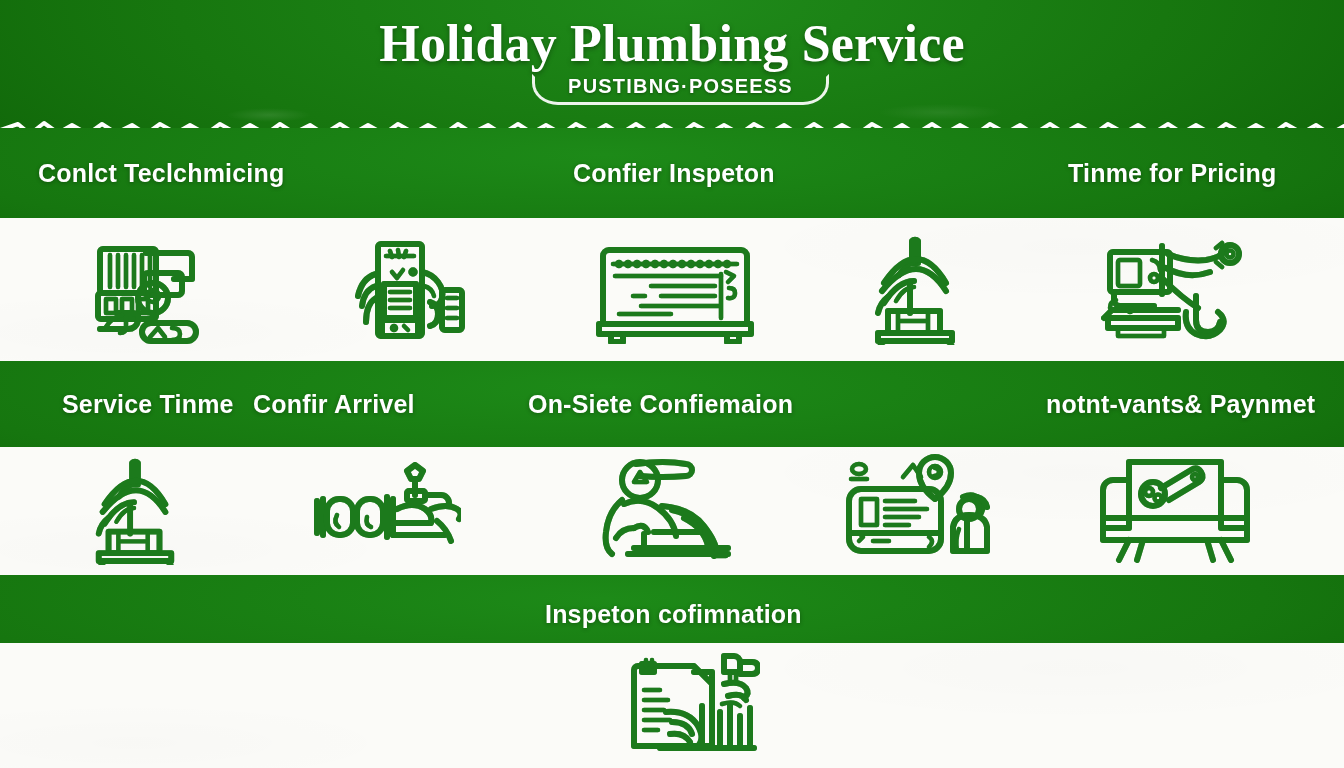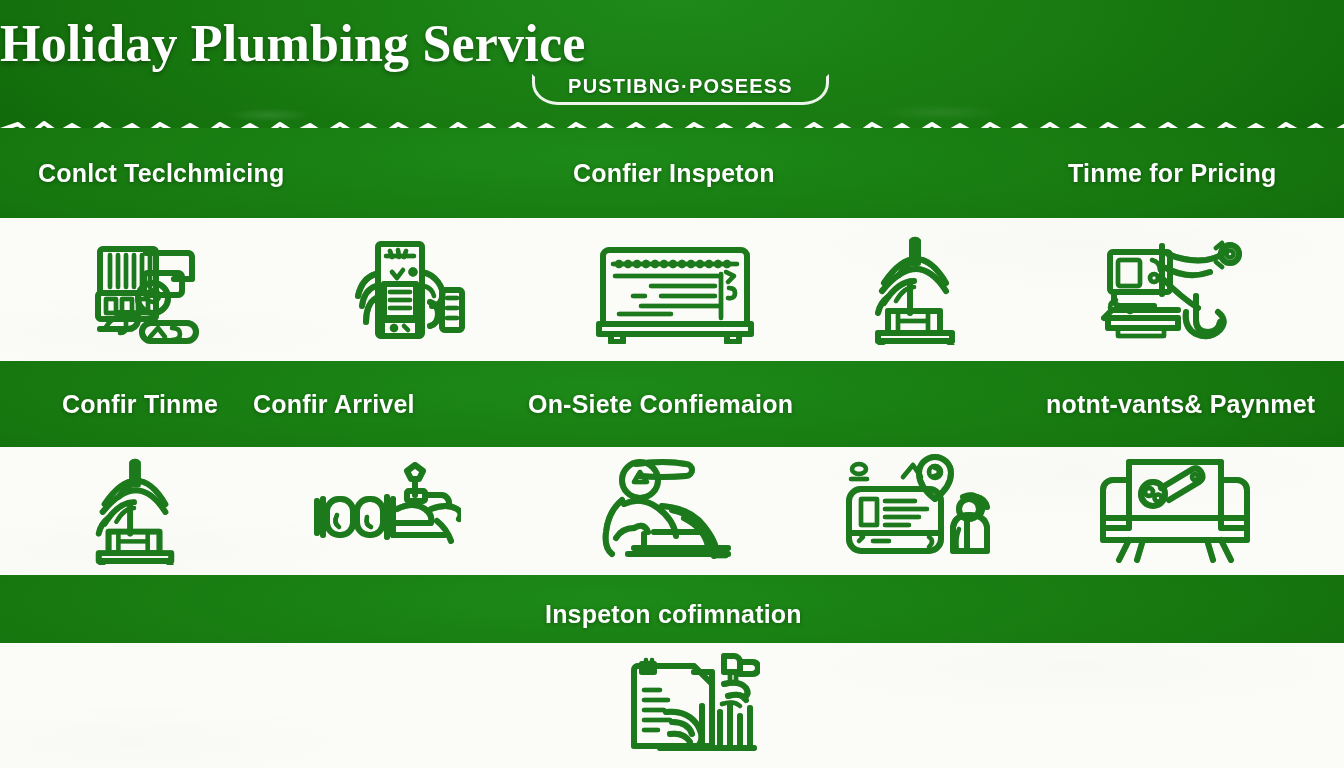--- a/index.html
+++ b/index.html
@@ -40,20 +40,21 @@
       radial-gradient(ellipse 60px 10px at 20% 50%, rgba(255,255,255,.10), transparent 70%),
       radial-gradient(ellipse 90px 12px at 70% 40%, rgba(255,255,255,.07), transparent 70%);
     pointer-events: none;
   }
 
   .title-text {
     position: absolute;
     left: 0;
     right: 0;
     top: 14px;
+    text-align: center;
     color: #ffffff;
     font-family: "Liberation Serif", serif;
     font-weight: bold;
     font-size: 52px;
     letter-spacing: 0.2px;
     text-shadow: 0 2px 5px rgba(0,0,0,.35);
     white-space: nowrap;
   }
 
   .subtitle-wrap {
@@ -307,21 +308,21 @@
         <path class="glyph" d="M86,78 q-2,16 10,22 q14,6 24,-4 q8,-10 -2,-18"></path>
         <path class="glyph" d="M8,84 h70 v10 h-70 z"></path>
         <path class="glyph" d="M4,84 l8,-8 h66"></path>
         <path class="glyph-thin" d="M18,94 v8 h46 v-8"></path>
         <circle class="glyph-thin" cx="30" cy="76" r="2"></circle>
       </svg>
     </div>
   </div>
 
   <div class="label-band" style="top:361px;height:86px;">
-    <div class="lbl" style="left:62px;">Confir Tinme</div>
+    <div class="lbl" style="left:62px;">Service Tinme</div>
     <div class="lbl" style="left:253px;">Confir Arrivel</div>
     <div class="lbl" style="left:528px;">On-Siete Confiemaion</div>
     <div class="lbl" style="left:1046px;">notnt-vants&amp; Paynmet</div>
   </div>
 
   <div class="icon-band" style="top:447px;height:128px;">
     <div class="grain"></div>
 
     <div class="icon-slot" style="left:80px;width:110px;">
       <svg width="96" height="108" viewBox="0 0 98 110" aria-hidden="true">

